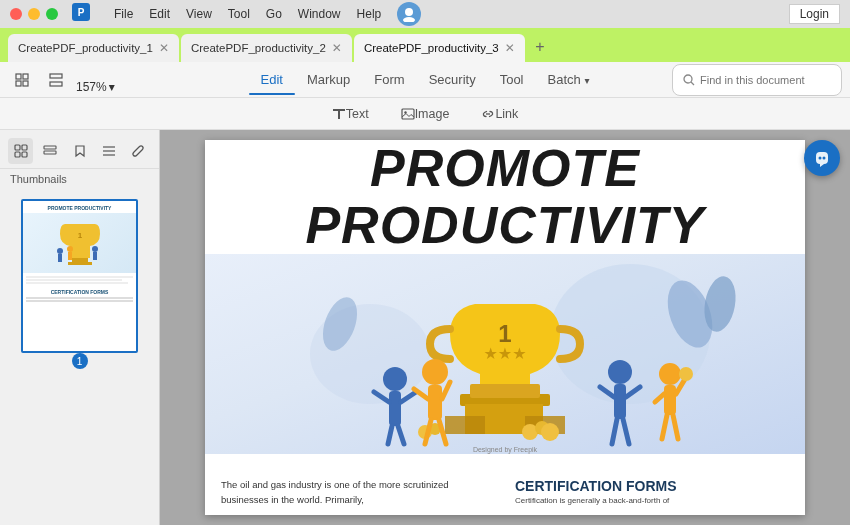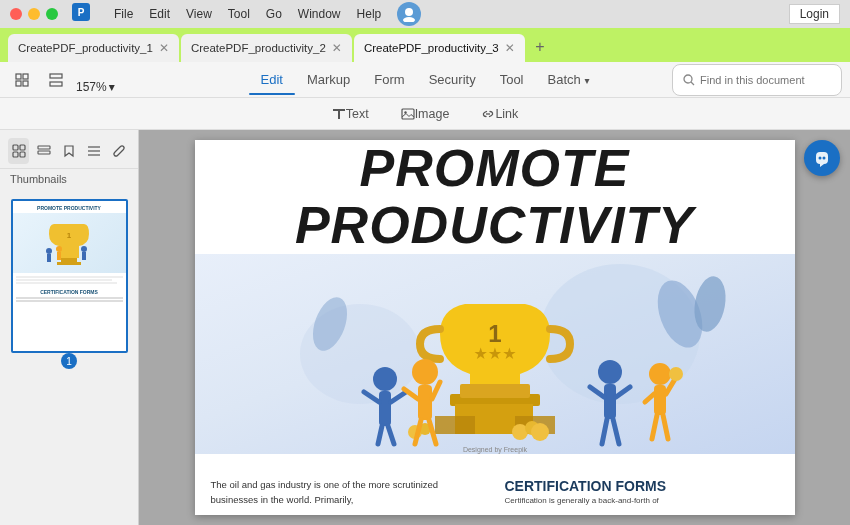--- a/index.html
+++ b/index.html
@@ -174,21 +174,21 @@
 
     
     .main-area {
       display: flex;
       height: calc(525px - 28px - 34px - 36px - 32px);
       background: #e8e8e8;
     }
 
     
     .sidebar {
-      width: 139px;
+      width: 160px;
       background: #f0f0f0;
       border-right: 1px solid #d0d0d0;
       display: flex;
       flex-direction: column;
     }
     .sidebar-icons {
       display: flex;
       align-items: center;
       padding: 8px 8px 4px;
       gap: 4px;

